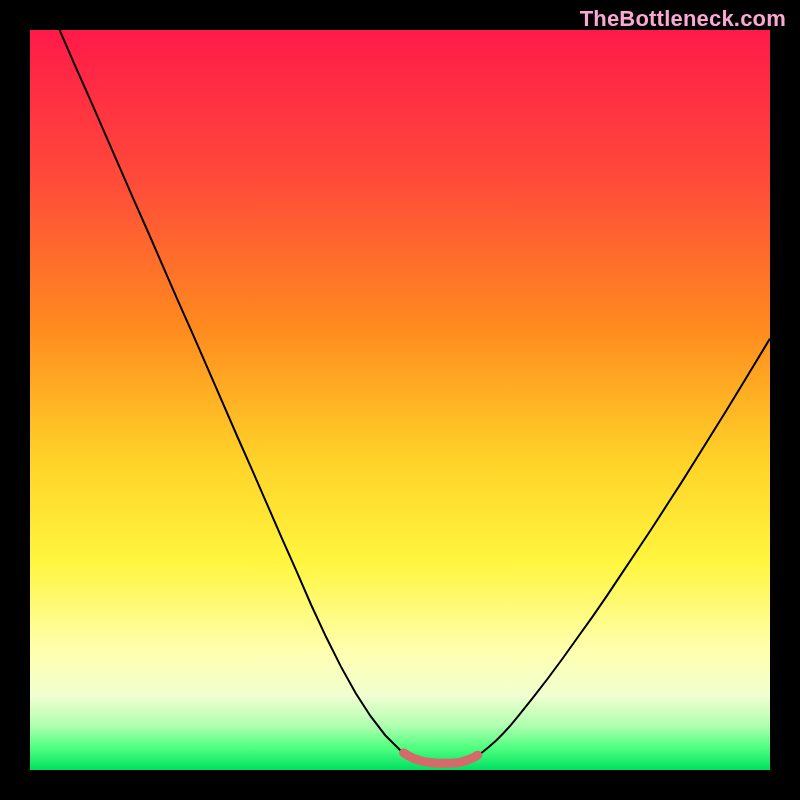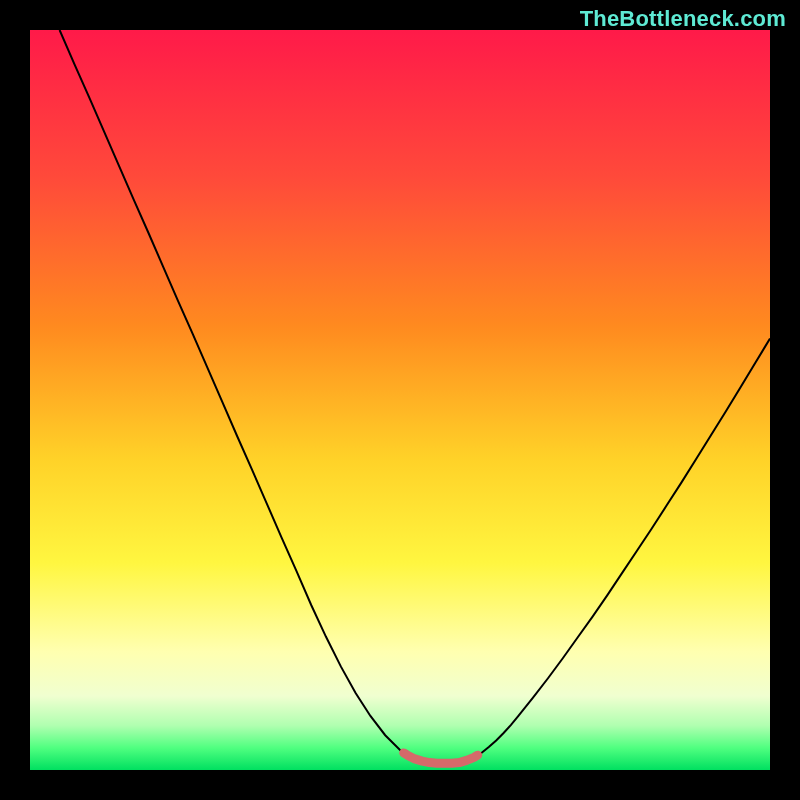--- a/index.html
+++ b/index.html
@@ -10,21 +10,21 @@
     height: 800px;
     background: #000;
   }
   .watermark {
     position: absolute;
     top: 6px;
     right: 14px;
     font-family: Arial, Helvetica, sans-serif;
     font-size: 22px;
     font-weight: 600;
-    color: #5eead4;
+    color: #f9a8d4;
     letter-spacing: 0.2px;
     z-index: 5;
   }
   .plot-wrap {
     position: absolute;
     left: 30px;
     top: 30px;
     width: 740px;
     height: 740px;
   }

